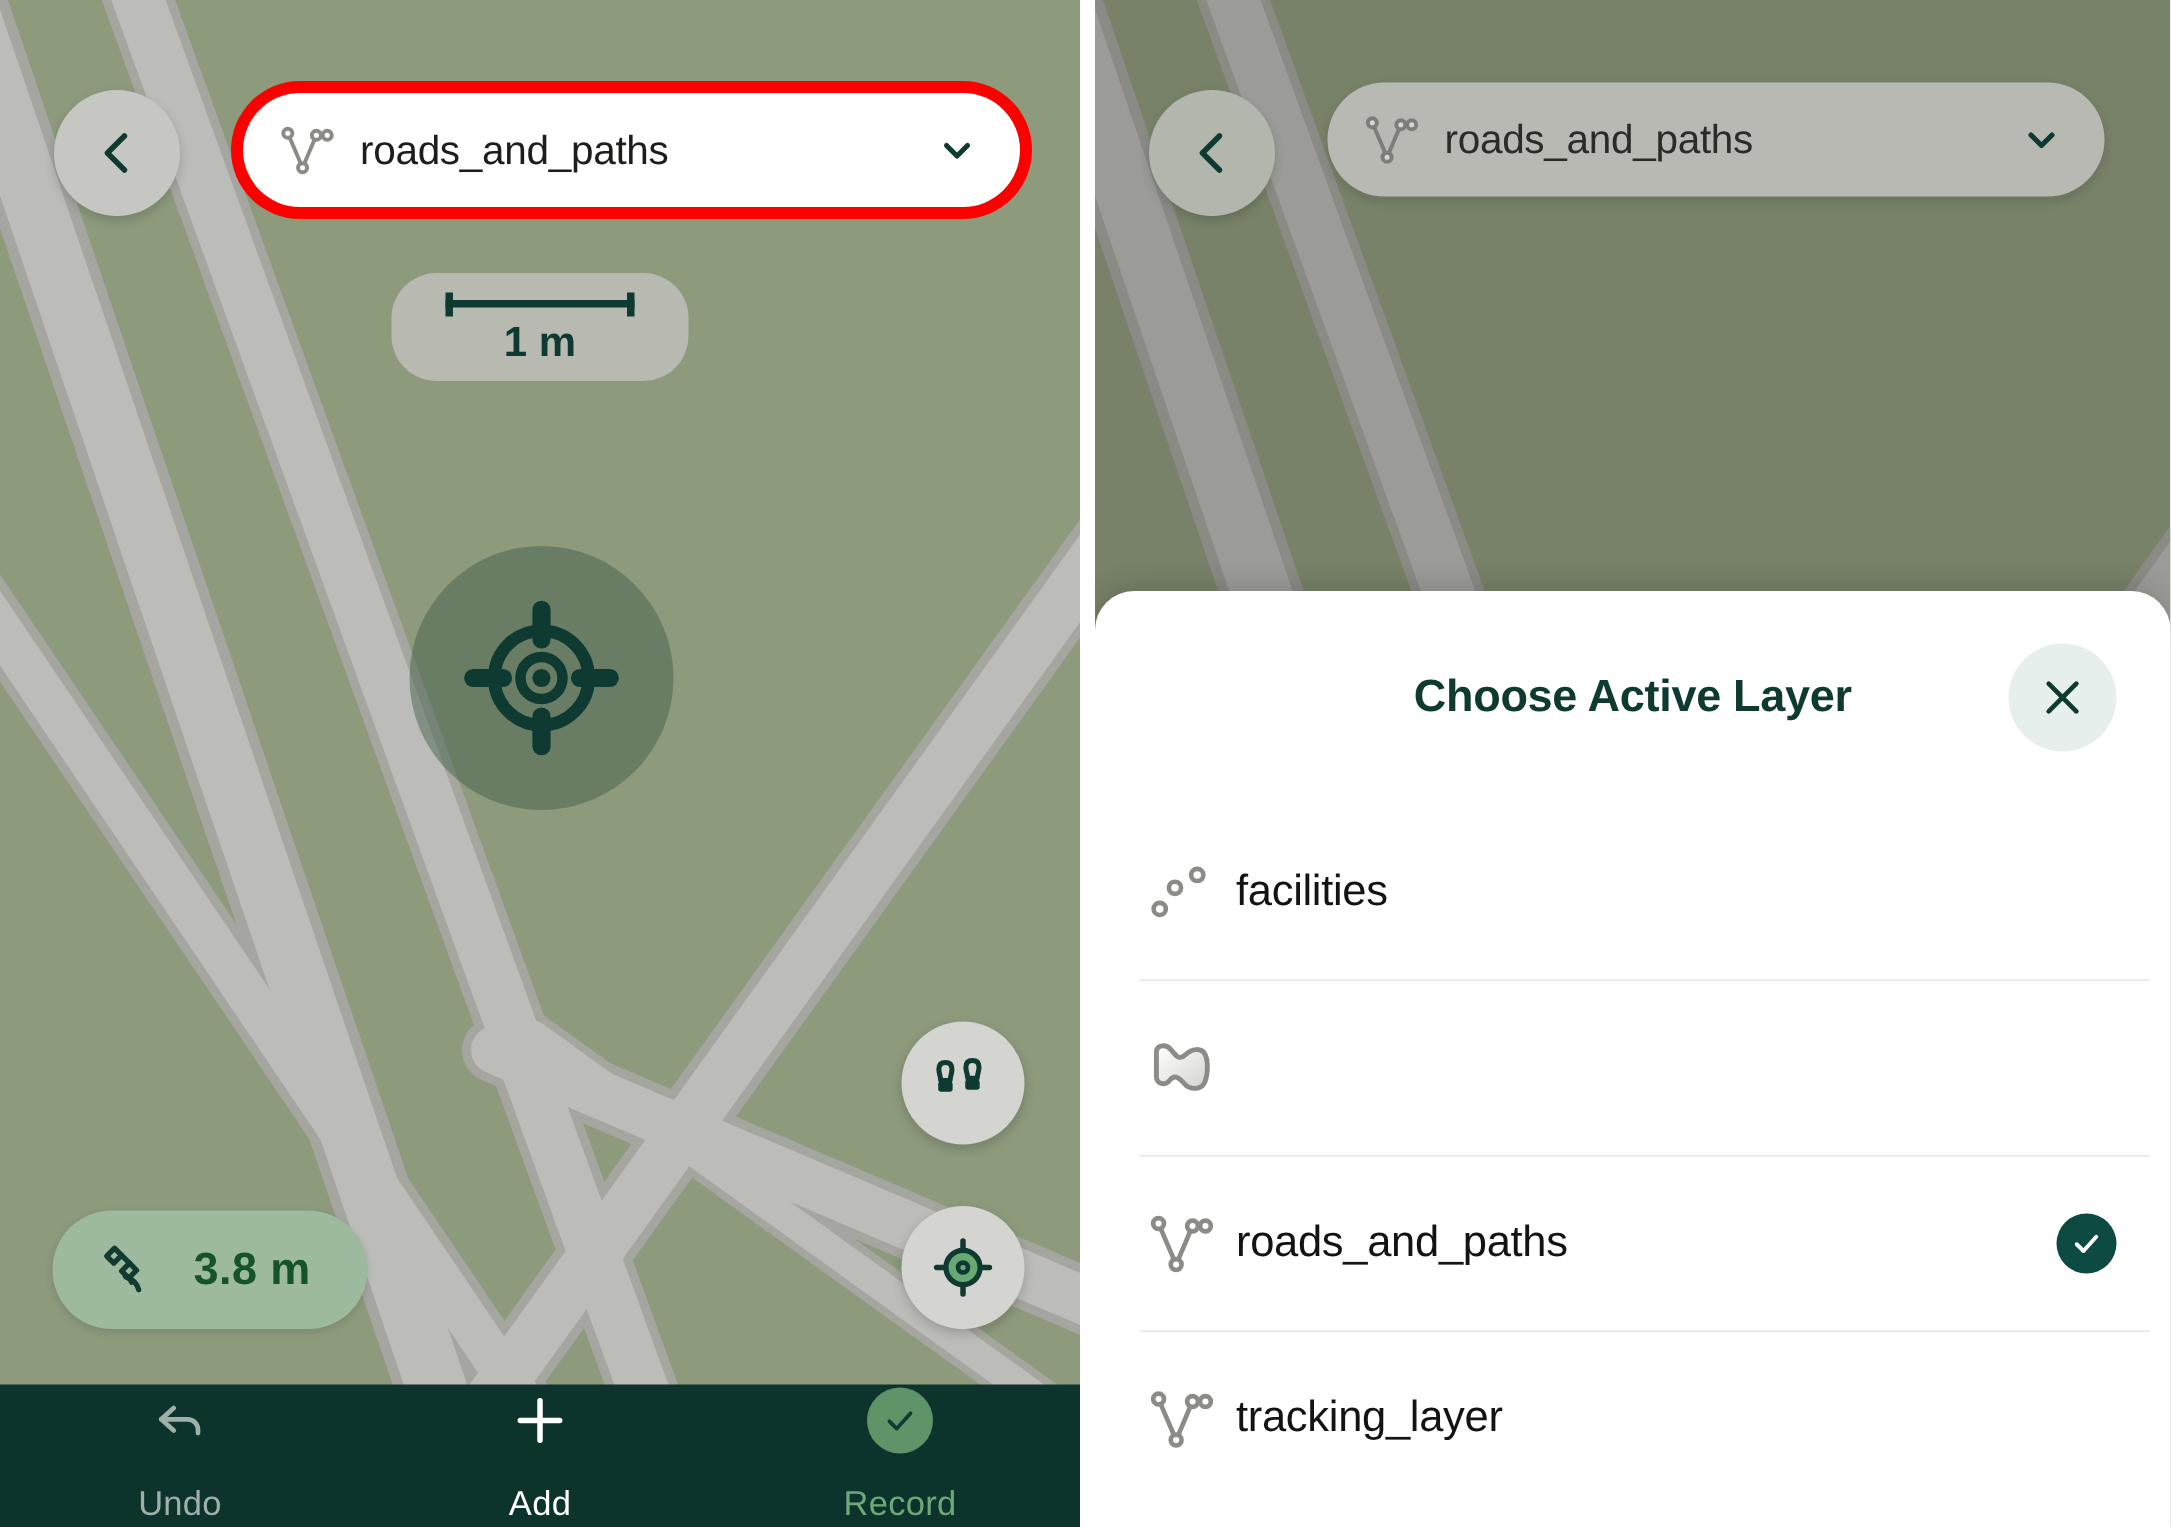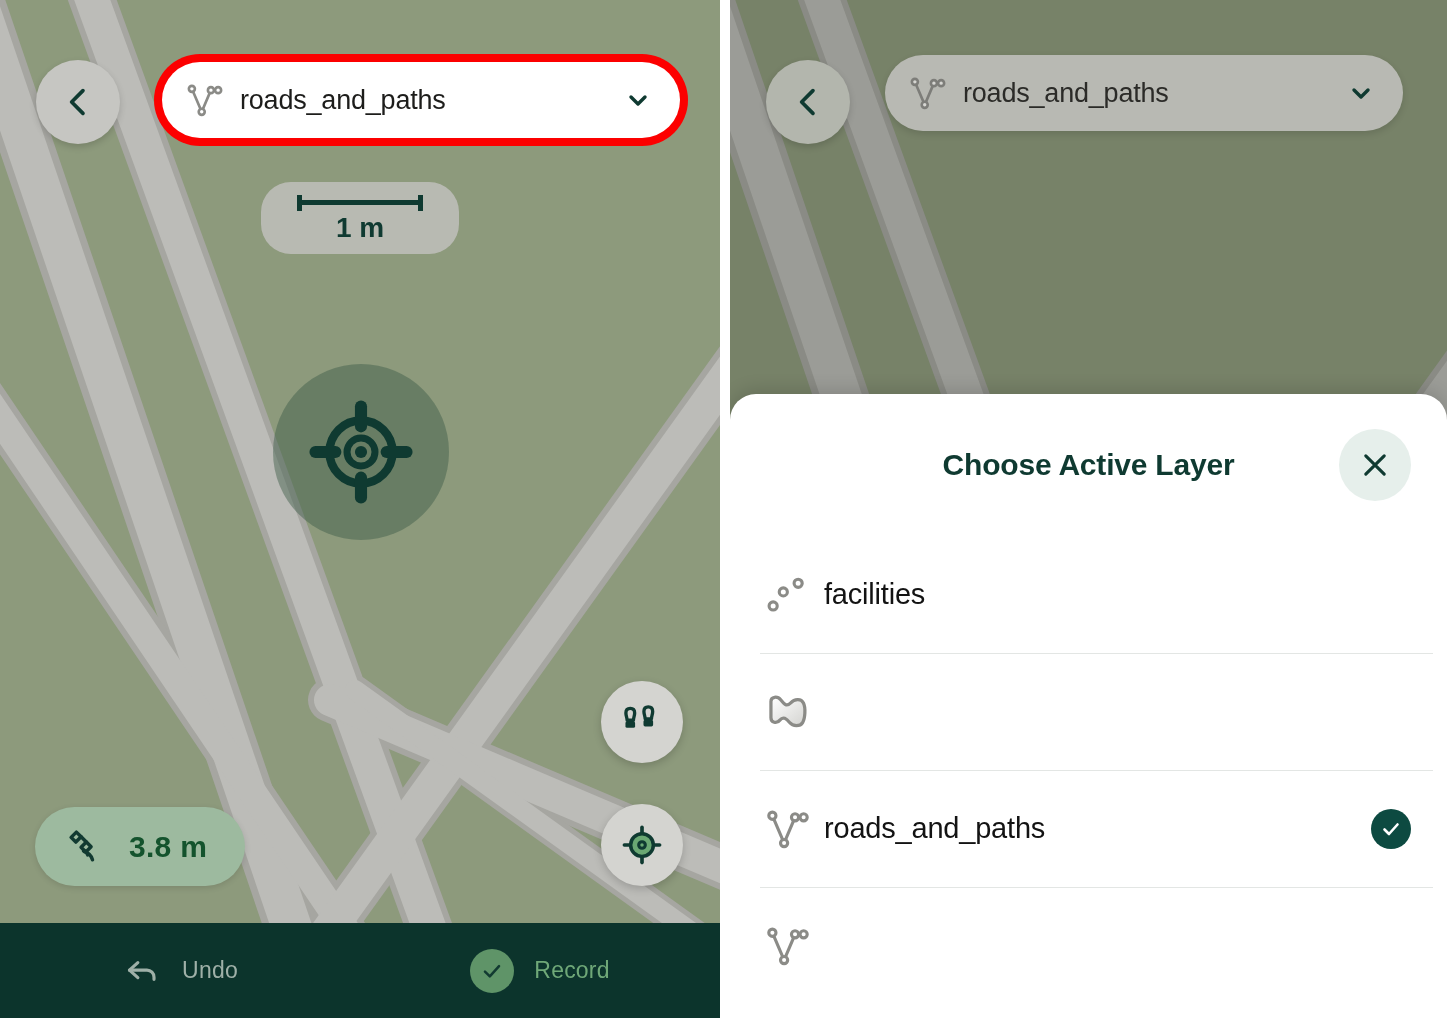--- a/index.html
+++ b/index.html
@@ -109,21 +109,21 @@
   .fab-gps   { right:37px; top:804px; }
 
   
   .toolbar {
     position:absolute; left:0; right:0; bottom:0; height:95px;
     background:#0c342c;
     display:flex; align-items:center;
   }
   .tool {
     flex:1; height:100%;
-    display:flex; flex-direction:row; align-items:center; justify-content:center;
+    display:flex; flex-direction:column; align-items:center; justify-content:center;
     gap: 20px;
   }
   .tool .tool-ico { height: 44px; display:flex; align-items:center; justify-content:center; }
   .tool .tool-label { font-size:23px; letter-spacing:0.2px; }
   .tool.disabled .tool-label { color:#9fb0a8; }
   .tool.enabled  .tool-label { color:#ffffff; }
   .tool.record   .tool-label { color:#6fa878; }
   .record-circle {
     width:44px; height:44px; border-radius:50%; background:#5f9468;
     display:flex; align-items:center; justify-content:center;
@@ -285,20 +285,28 @@
     <div class="toolbar">
       <div class="tool disabled">
         <span class="tool-ico">
           <svg width="40" height="40" viewBox="0 0 24 24">
             <path d="M9.5 7 L4.5 11.5 L9.5 16" fill="none" stroke="#9fb0a8" stroke-width="1.9" stroke-linecap="round" stroke-linejoin="round"></path>
             <path d="M4.5 11.5 H15 a4.2 4.2 0 0 1 4.2 4.2 V17" fill="none" stroke="#9fb0a8" stroke-width="1.9" stroke-linecap="round"></path>
           </svg>
         </span>
         <span class="tool-label">Undo</span>
       </div>
+      <div class="tool enabled">
+        <span class="tool-ico">
+          <svg width="42" height="42" viewBox="0 0 24 24">
+            <path d="M12 4.5 V19.5 M4.5 12 H19.5" fill="none" stroke="#ffffff" stroke-width="2.1" stroke-linecap="round"></path>
+          </svg>
+        </span>
+        <span class="tool-label">Add</span>
+      </div>
       <div class="tool record">
         <span class="tool-ico">
           <span class="record-circle">
             <svg width="26" height="26" viewBox="0 0 24 24">
               <path d="M5.5 12.5 L10 17 L18.5 7.5" fill="none" stroke="#123a31" stroke-width="2.3" stroke-linecap="round" stroke-linejoin="round"></path>
             </svg>
           </span>
         </span>
         <span class="tool-label">Record</span>
       </div>
@@ -413,19 +421,20 @@
             <svg width="50" height="50" viewBox="0 0 32 32">
               <g fill="none" stroke="#8b8b87" stroke-width="2">
                 <path d="M6 7.5 L13.5 25 L20.5 8.5 L26 8.5"></path>
                 <circle cx="6" cy="7.5" r="2.3" fill="#ffffff"></circle>
                 <circle cx="13.5" cy="25" r="2.3" fill="#ffffff"></circle>
                 <circle cx="20.5" cy="8.5" r="2.3" fill="#ffffff"></circle>
                 <circle cx="26" cy="8.5" r="2.3" fill="#ffffff"></circle>
               </g>
             </svg>
           </span>
+          <span class="row-label">tracking_layer</span>
         </div>
 
       </div>
     </div>
   </div>
 
 </div>
 
 </body></html>

